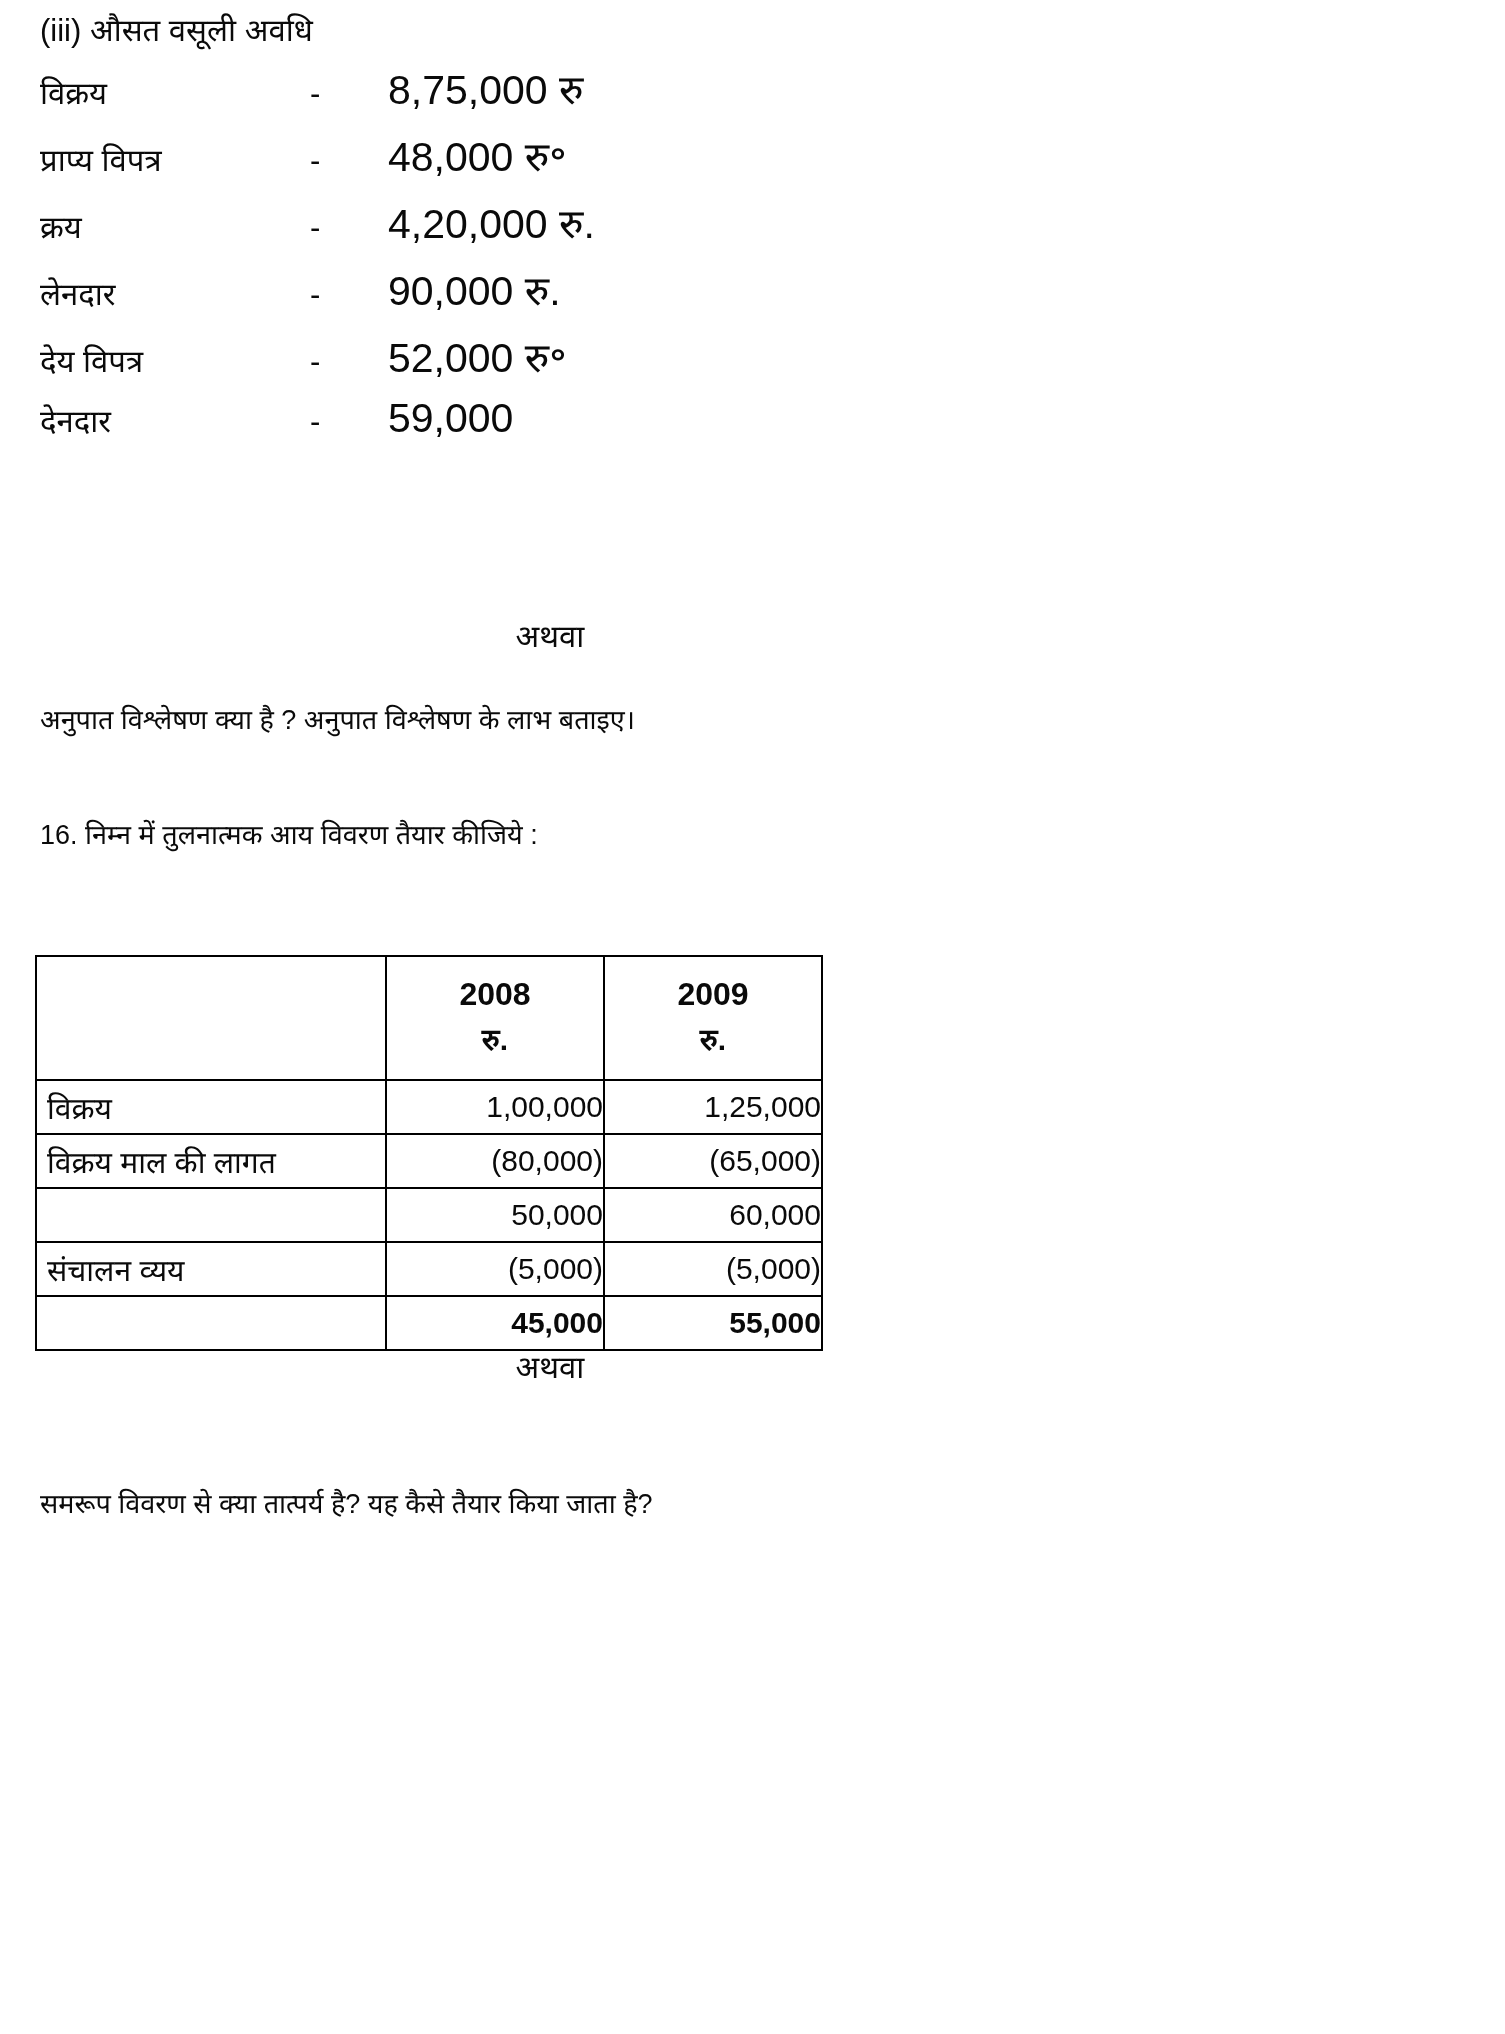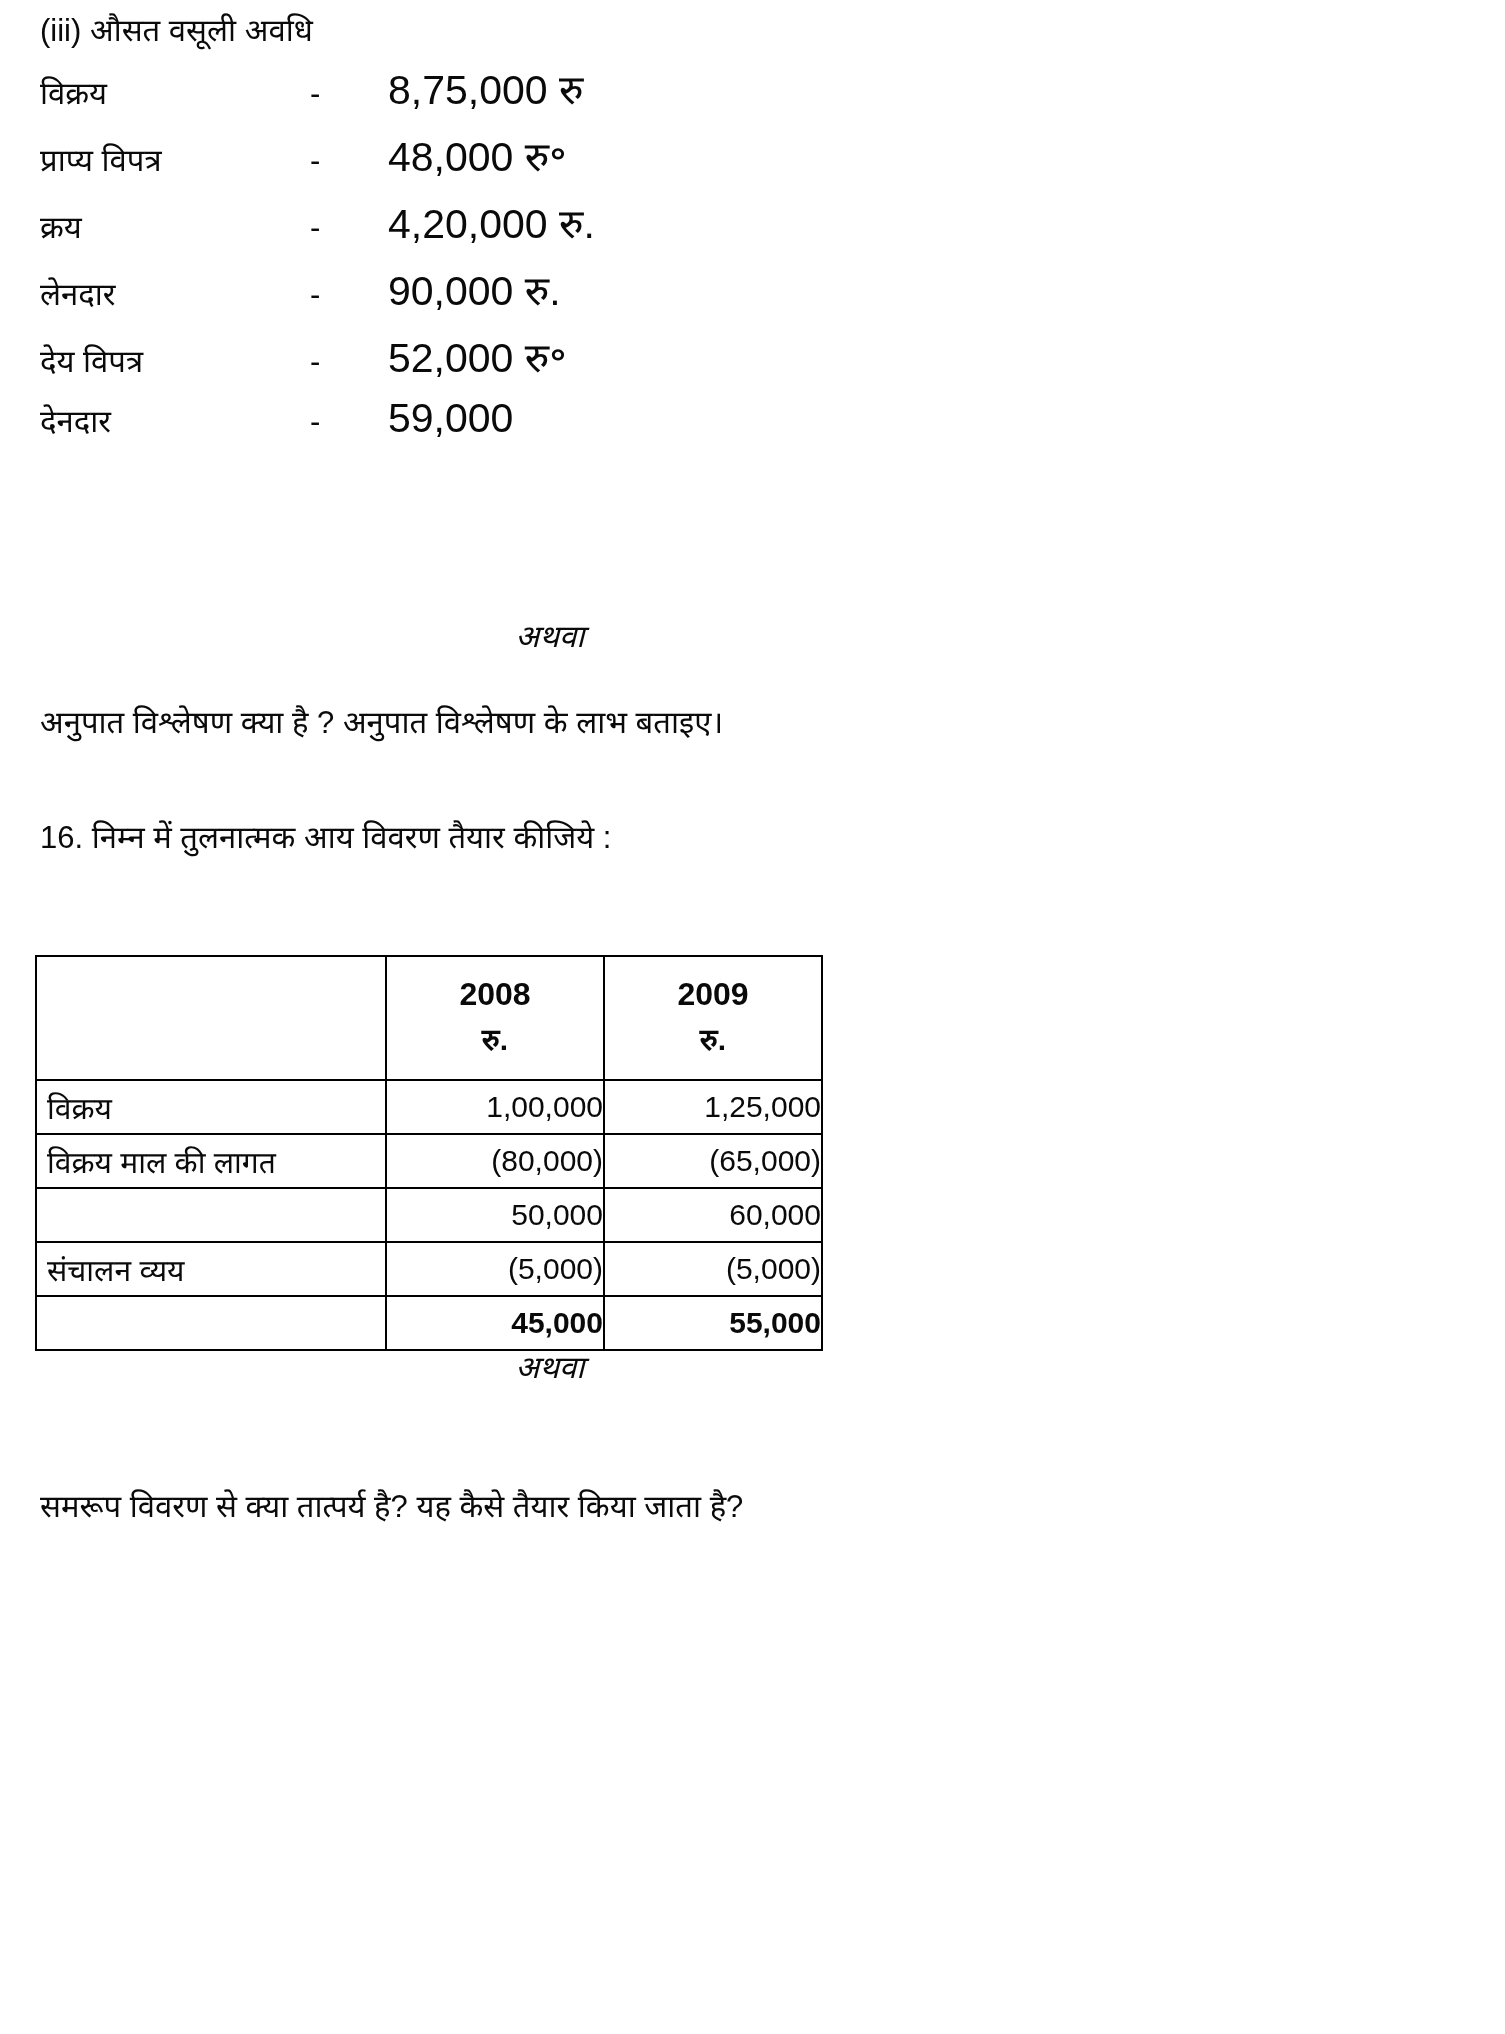--- a/index.html
+++ b/index.html
@@ -55,27 +55,26 @@
     white-space: nowrap;
   }
 
   
   .athava {
     position: absolute;
     font-size: 31px;
     text-align: center;
     width: 1100px;
     left: 0;
-    font-style: italic;
   }
 
   .qline {
     position: absolute;
     left: 40px;
-    font-size: 31px;
+    font-size: 27px;
     white-space: nowrap;
   }
 
   
   .tablewrap {
     position: absolute;
     left: 35px;
     top: 955px;
     width: 786px;
   }

